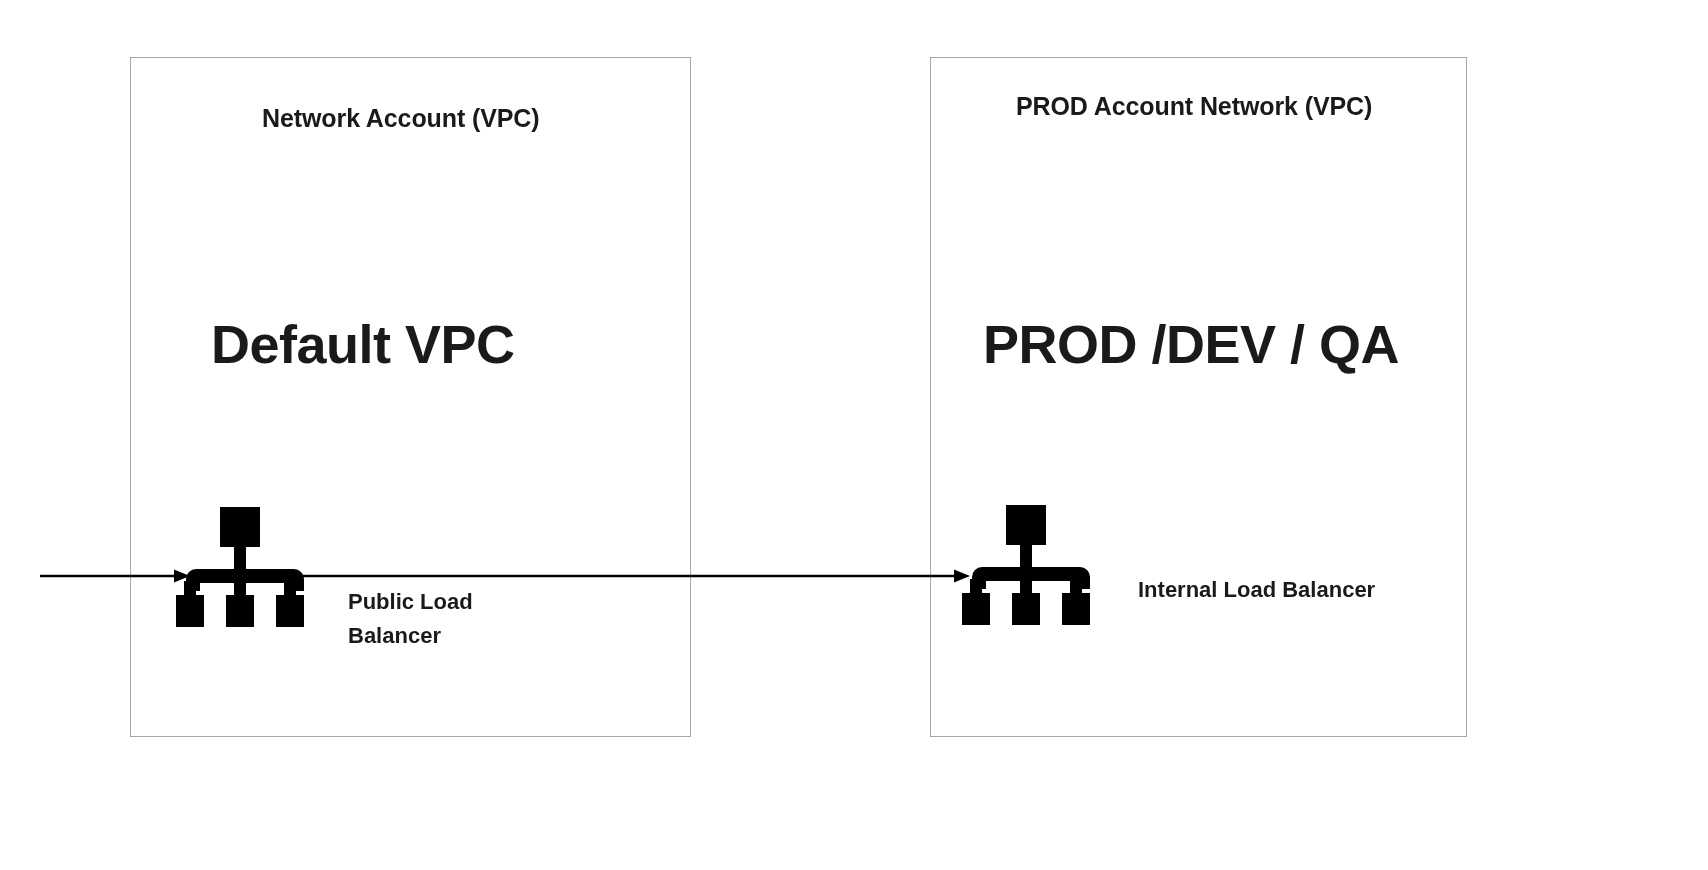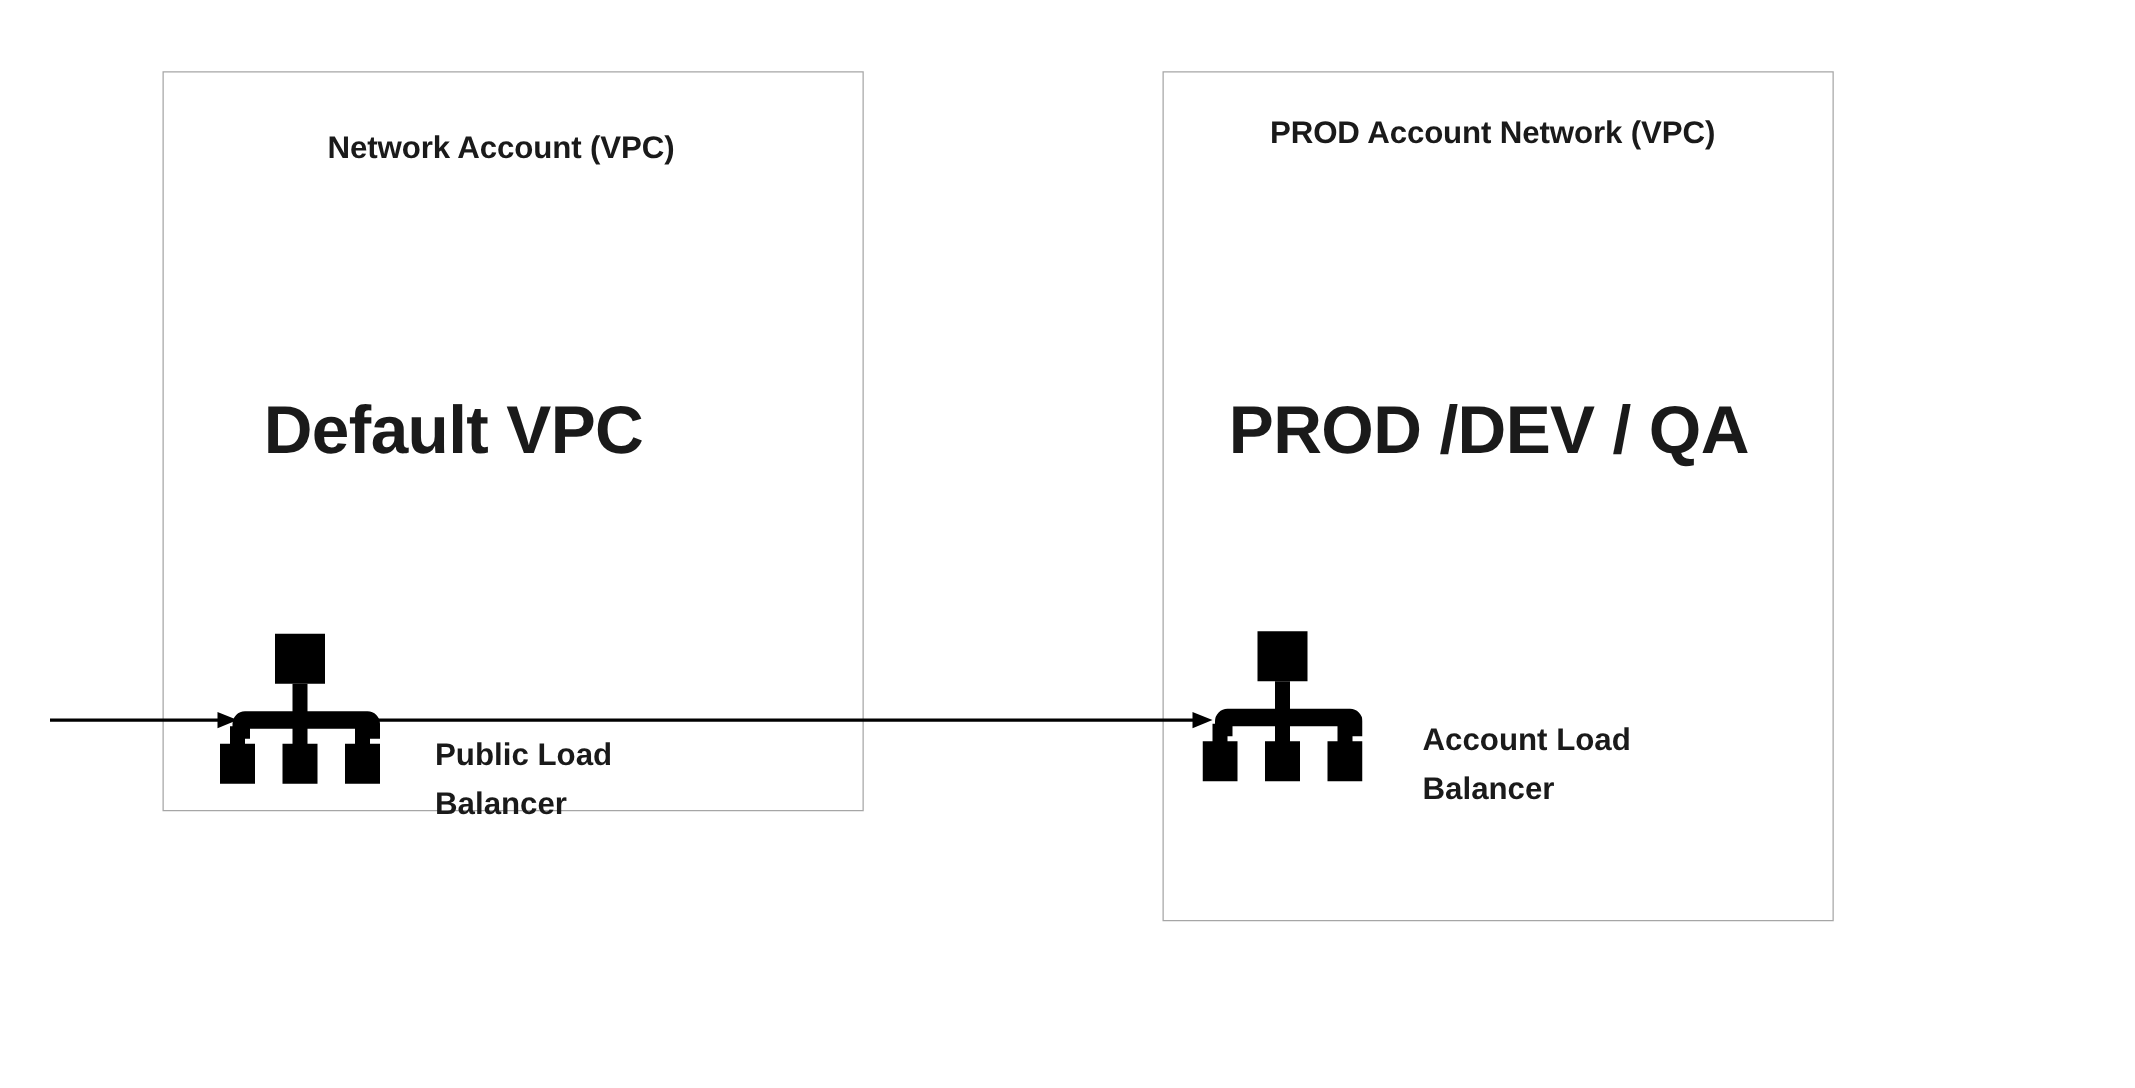--- a/index.html
+++ b/index.html
@@ -26,21 +26,21 @@
   .vpc-box {
     position: absolute;
     box-sizing: border-box;
     border: 1px solid #a6a6a6;
     background: #ffffff;
   }
   #box-network {
     left: 130px;
     top: 57px;
     width: 561px;
-    height: 592px;
+    height: 680px;
   }
   #box-prod {
     left: 930px;
     top: 57px;
     width: 537px;
     height: 680px;
   }
 
   .box-header {
     position: absolute;
@@ -90,21 +90,21 @@
     width: 128px;
     height: 128px;
   }
   #lb-icon-public { left: 176px; top: 505px; }
   #lb-icon-internal { left: 962px; top: 503px; }
 
   
   .lb-label {
     position: absolute;
     box-sizing: border-box;
-    font-size: 25px;
+    font-size: 22px;
     font-weight: bold;
     line-height: 1.55;
     color: #1a1a1a;
   }
   #label-public { left: 348px; top: 585px; width: 215px; }
   #label-internal { left: 1138px; top: 573px; width: 240px; }
 
   
   .connector {
     position: absolute;
@@ -147,21 +147,21 @@
     <rect x="8" y="76" width="12" height="22" fill="#000000"></rect>
     <rect x="58" y="76" width="12" height="22" fill="#000000"></rect>
     <rect x="108" y="76" width="12" height="22" fill="#000000"></rect>
     <rect x="0" y="90" width="28" height="32" fill="#000000"></rect>
     <rect x="50" y="90" width="28" height="32" fill="#000000"></rect>
     <rect x="100" y="90" width="28" height="32" fill="#000000"></rect>
   </svg>
 
   <div class="lb-label" id="label-public">Public Load Balancer</div>
 
-  <div class="lb-label" id="label-internal">Account Load Balancer</div>
+  <div class="lb-label" id="label-internal">Internal Load Balancer</div>
 
   <svg class="connector" id="connector-ingress" viewBox="0 0 150 28">
     <line x1="0" y1="14" x2="138" y2="14" stroke="#000000" stroke-width="2.6"></line>
     <path d="M150 14 L134 7.5 L134 20.5 Z" fill="#000000"></path>
   </svg>
 
   <svg class="connector" id="connector-crossvpc" viewBox="0 0 672 28">
     <line x1="0" y1="14" x2="660" y2="14" stroke="#000000" stroke-width="2.6"></line>
     <path d="M672 14 L656 7.5 L656 20.5 Z" fill="#000000"></path>
   </svg>

